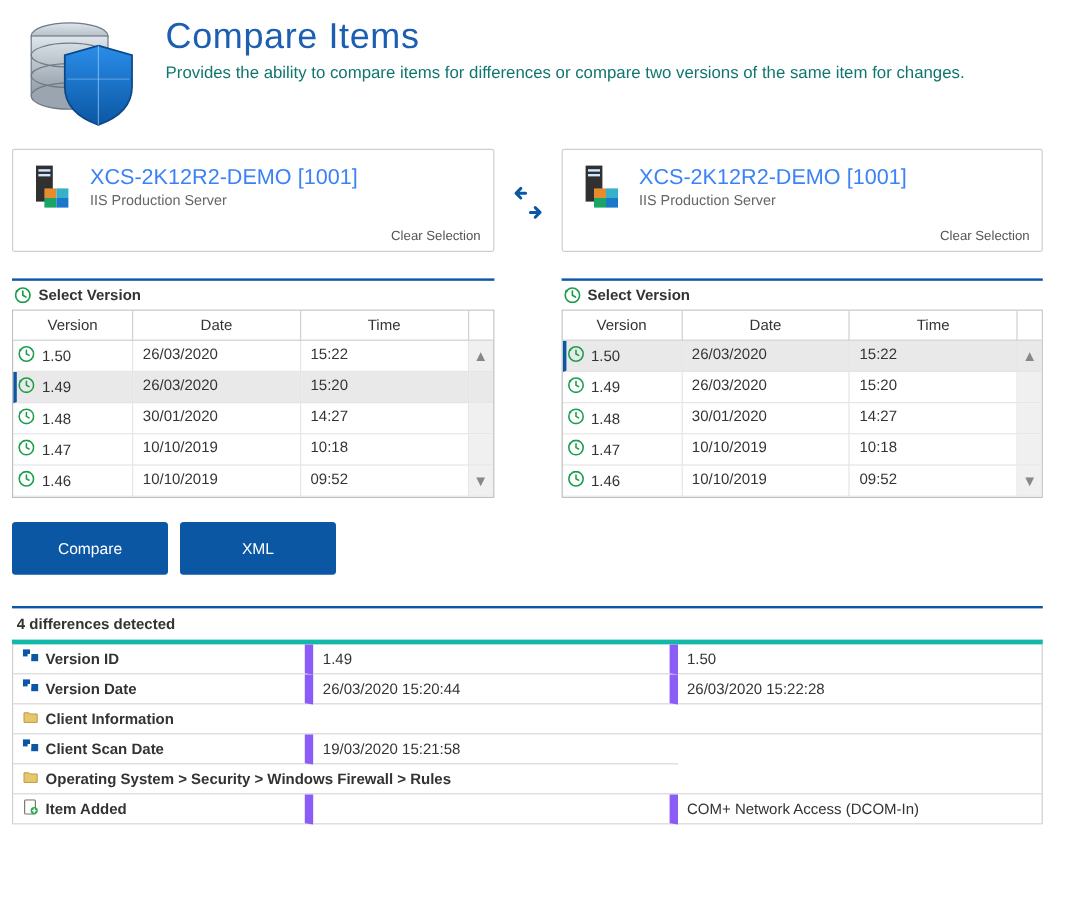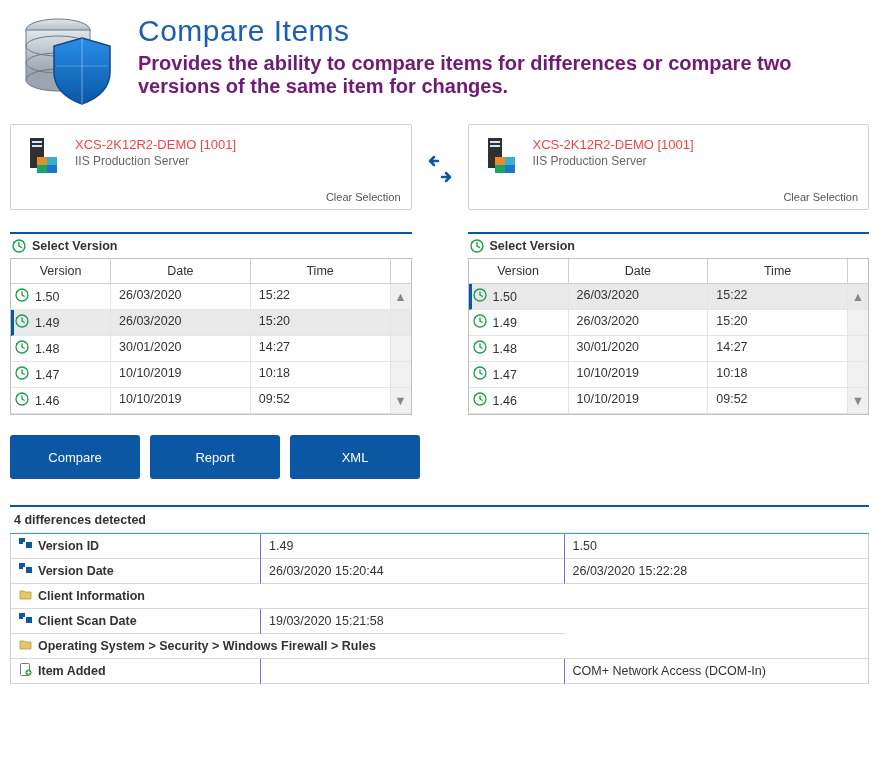--- a/index.html
+++ b/index.html
@@ -3,31 +3,31 @@
 <meta charset="utf-8">
 <style>
   * { box-sizing: border-box; }
   html, body { margin:0; padding:0; font-family: "Segoe UI", Arial, sans-serif; font-size:13px; color:#333; background:#fff; }
   .page { width:895px; padding:8px 26px 20px 10px; }
 
   
   .header { display:flex; align-items:flex-start; gap:18px; margin-bottom:16px; }
   .header-icon { width:110px; height:100px; flex:0 0 110px; }
   .header-text h1 { margin:6px 0 4px 0; font-size:30px; font-weight:400; color:#1b5fb2; letter-spacing:.5px; }
-  .header-text p { margin:0; font-size:20px; color:#701a75;font-weight:bold; }
+  .header-text p { margin:0; font-size:14px; color:#0f766e; }
 
   
   .sel-row { display:flex; align-items:flex-start; }
   .sel-col { flex:1 1 0; }
   .sel-mid { width:56px; display:flex; flex-direction:column; align-items:center; justify-content:center; gap:2px; padding-top:30px; color:#1b5fb2; }
   .sel-mid svg { display:block; }
 
   .card { border:1px solid #cfcfcf; border-radius:2px; padding:10px 12px 4px 12px; position:relative; min-height:86px; }
   .card-body { display:flex; gap:12px; align-items:flex-start; }
-  .card-title { font-size:13px; color:#ef4444; margin:2px 12px 2px 0; }
+  .card-title { font-size:18px; color:#3b82f6; margin:2px 12px 2px 0; }
   .card-sub { font-size:12px; color:#666; }
   .clear-link { position:absolute; right:10px; bottom:6px; font-size:11px; color:#555; cursor:pointer; }
 
   .server-icon { width:40px; height:40px; flex:0 0 40px; }
 
   
   .sec-head { margin-top:22px; border-top:2px solid #0b57a4; display:flex; align-items:center; gap:6px; padding:5px 2px 5px 2px; }
   .sec-head .label { font-weight:bold; font-size:12.5px; }
   .clock-icon { width:14px; height:14px; }
 
@@ -43,24 +43,24 @@
   .grid-row .vcell { display:flex; align-items:center; gap:6px; padding-left:4px; }
   .grid-row.selected > div { background:#e9e9e9; }
   .grid-row.selected .vcell { border-left:3px solid #0b57a4; padding-left:1px; }
   .scroll-col { background:#f0f0f0; display:flex; align-items:center; justify-content:center; color:#888; font-size:10px; }
 
   
   .btn-row { display:flex; gap:10px; margin-top:20px; }
   .btn { background:#0b57a4; color:#fff; border:none; border-radius:3px; width:130px; height:44px; font-size:13px; cursor:pointer; }
 
   
-  .diff-head { margin-top:26px; border-top:2px solid #0b57a4; border-bottom:1px solid #14b8a6; padding:6px 4px; font-weight:bold; font-size:12.5px; }
+  .diff-head { margin-top:26px; border-top:2px solid #0b57a4; border-bottom:4px solid #14b8a6; padding:6px 4px; font-weight:bold; font-size:12.5px; }
   .diff-table { border-left:1px solid #cfcfcf; border-right:1px solid #cfcfcf; }
   .drow { display:grid; grid-template-columns: 250px 1fr 1fr; }
-  .drow > div { border-bottom:1px solid #d7d7d7; border-right:1px solid #8b5cf6; padding:4px 8px; font-size:12.5px; display:flex; align-items:center; gap:6px; }
+  .drow > div { border-bottom:1px solid #d7d7d7; border-right:7px solid #8b5cf6; padding:4px 8px; font-size:12.5px; display:flex; align-items:center; gap:6px; }
   .drow > div:last-child { border-right:none; }
   .drow.group { grid-template-columns: 1fr; }
   .drow.group > div { font-weight:bold; }
   .sq-icon { width:13px; height:13px; flex:0 0 13px; }
   .folder-icon { width:13px; height:13px; flex:0 0 13px; }
 
   .smallclock { width:14px; height:14px; flex:0 0 14px; }
 </style>
 </head>
 <body>
@@ -332,21 +332,20 @@
               <div>09:52</div>
               <div class="scroll-col">▼</div>
             </div>
           </div>
     </div>
   </div>
 </div>
 
 <div class="btn-row">
   <button class="btn">Compare</button>
-  <button class="btn">Report</button>
   <button class="btn">XML</button>
 </div>
 
 <div class="diff-head">4 differences detected</div>
 <div class="diff-table" id="diffTable">
       <div class="drow">
         <div>
           <span><svg class="sq-icon" viewBox="0 0 13 13">
               <rect x="0" y="0" width="6" height="6" fill="#0b57a4"></rect>
               <rect x="7" y="4" width="6" height="6" fill="#0b57a4"></rect>

